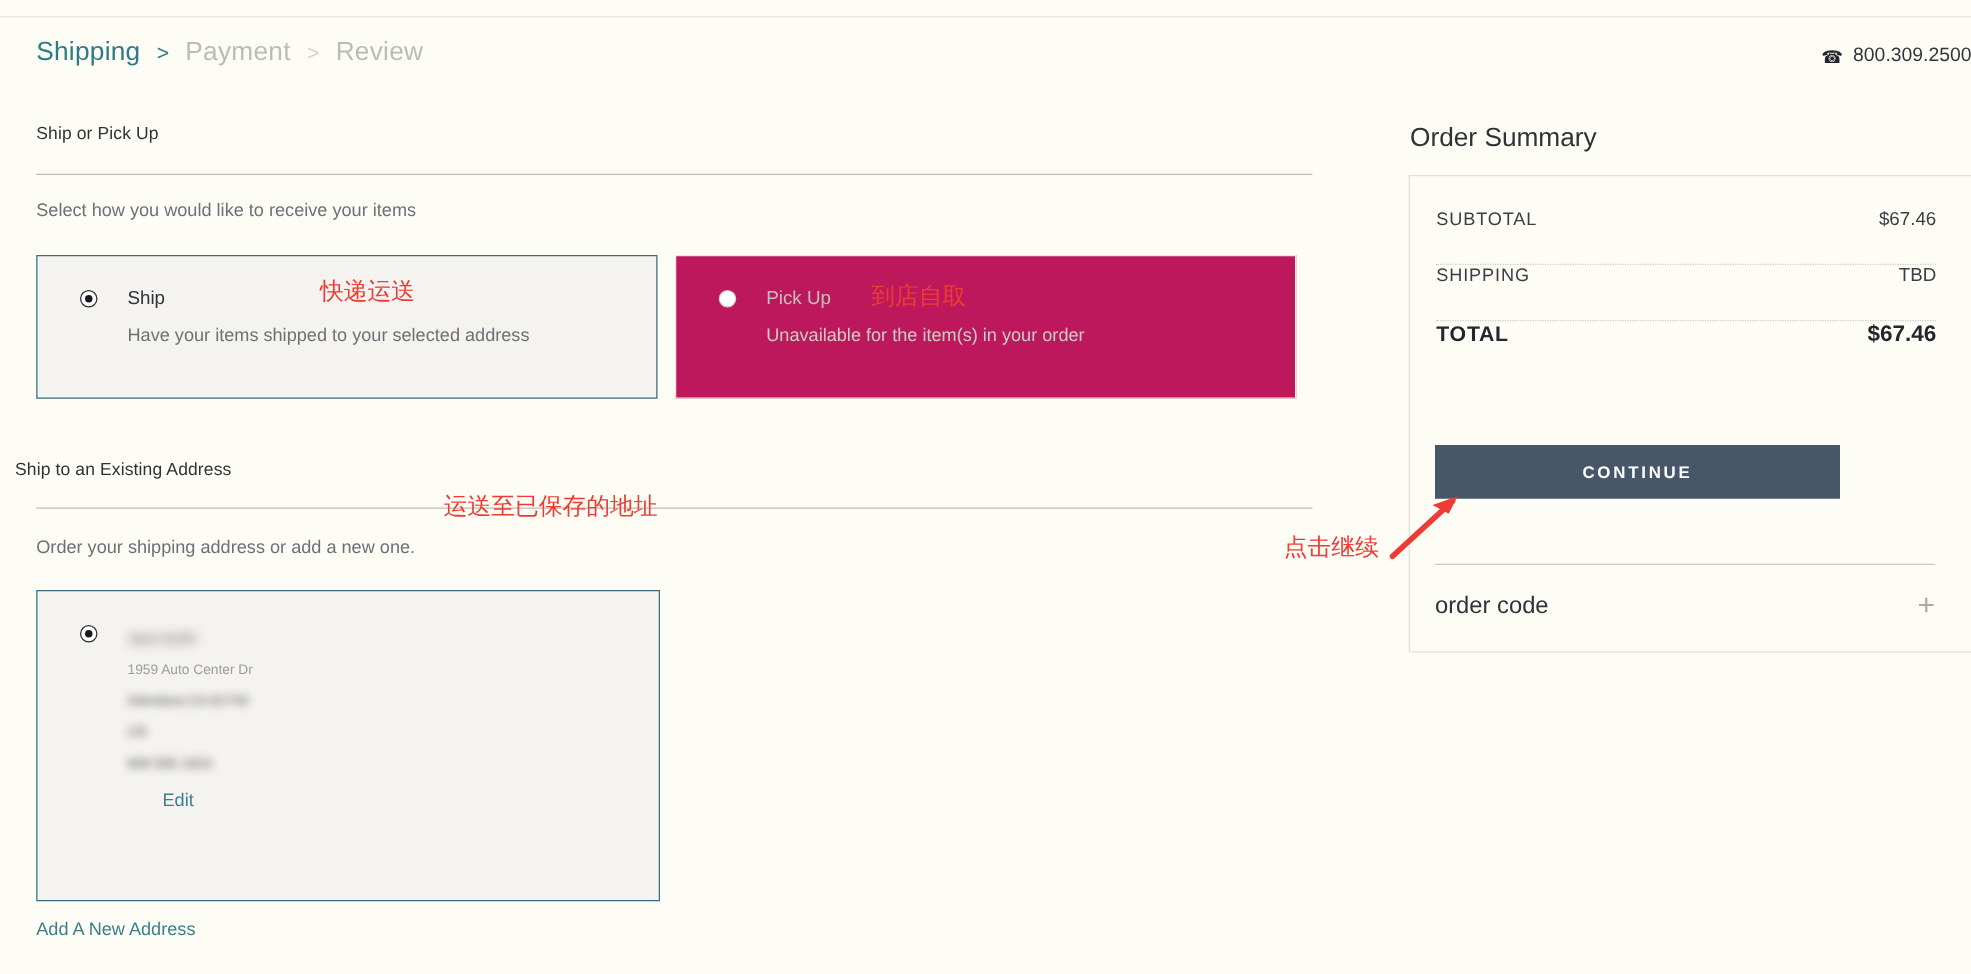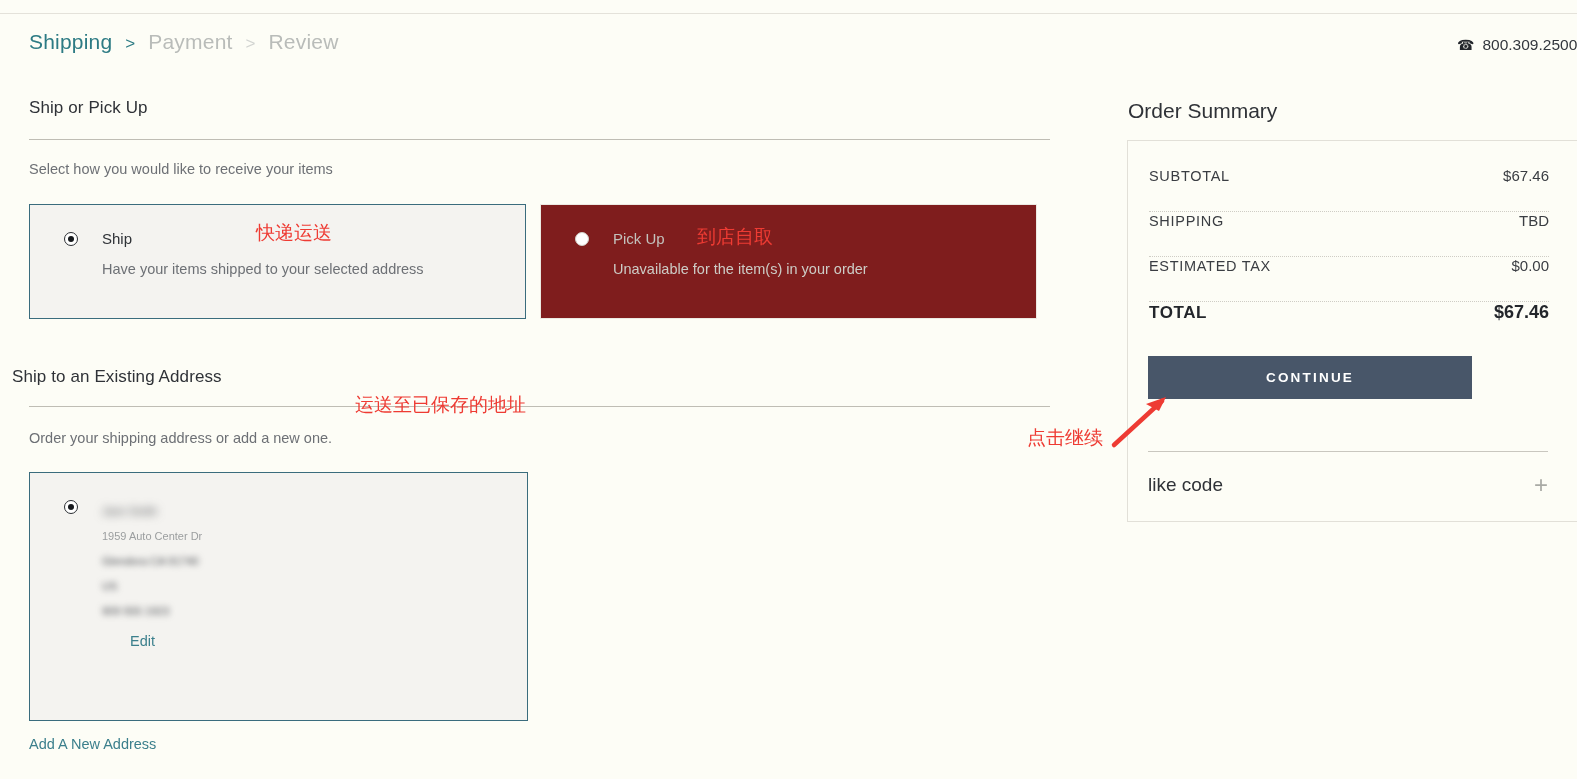--- a/index.html
+++ b/index.html
@@ -72,21 +72,21 @@
   
   .left-col {
     position: absolute;
     top: 0;
     left: 0;
     width: 1100px;
     height: 779px;
   }
   .section-title {
     position: absolute;
-    font-size: 17px;
+    font-size: 14px;
     font-weight: 400;
     color: #2f3237;
     letter-spacing: .1px;
   }
   .section-rule {
     position: absolute;
     left: 29px;
     width: 1021px;
     height: 1px;
     background: #bfbdb4;
@@ -108,21 +108,21 @@
     background: #f4f3f0;
     border: 1px solid #e6e4de;
   }
   .option-card.selected {
     left: 29px;
     border: 1px solid #3a6c7d;
     padding-left: 38px;
   }
   .option-card.disabled {
     left: 540px;
-    background: #7f1d1d;
+    background: #be185d;
     border: 1px solid #ece9e2;
   }
   .radio {
     position: absolute;
     left: 34px;
     top: 27px;
     width: 14px;
     height: 14px;
     border-radius: 50%;
     border: 1px solid #2b2e33;
@@ -407,36 +407,32 @@
 <div class="summary-panel">
   <div class="summary-inner">
     <div class="summary-row">
       <span class="label">SUBTOTAL</span>
       <span class="value">$67.46</span>
     </div>
     <div class="summary-row">
       <span class="label">SHIPPING</span>
       <span class="value">TBD</span>
     </div>
-    <div class="summary-row">
-      <span class="label">ESTIMATED TAX</span>
-      <span class="value">$0.00</span>
-    </div>
     <div class="summary-row total">
       <span class="label">TOTAL</span>
       <span class="value">$67.46</span>
     </div>
   </div>
 </div>
 
 <button class="continue-button">CONTINUE</button>
 
 <div class="promo-rule"></div>
 <div class="promo-row">
-  <span class="promo-label">like code</span>
+  <span class="promo-label">order code</span>
   <span class="promo-plus">+</span>
 </div>
 
 <div class="annotation ann-ship">快递运送</div>
 <div class="annotation ann-pickup">到店自取</div>
 <div class="annotation ann-existing">运送至已保存的地址</div>
 <div class="annotation ann-continue">点击继续</div>
 
 <svg class="arrow-svg" viewBox="0 0 70 55">
   <path d="M4 50 L52 6" stroke="#ee3b33" stroke-width="4.5" fill="none" stroke-linecap="round"></path>

